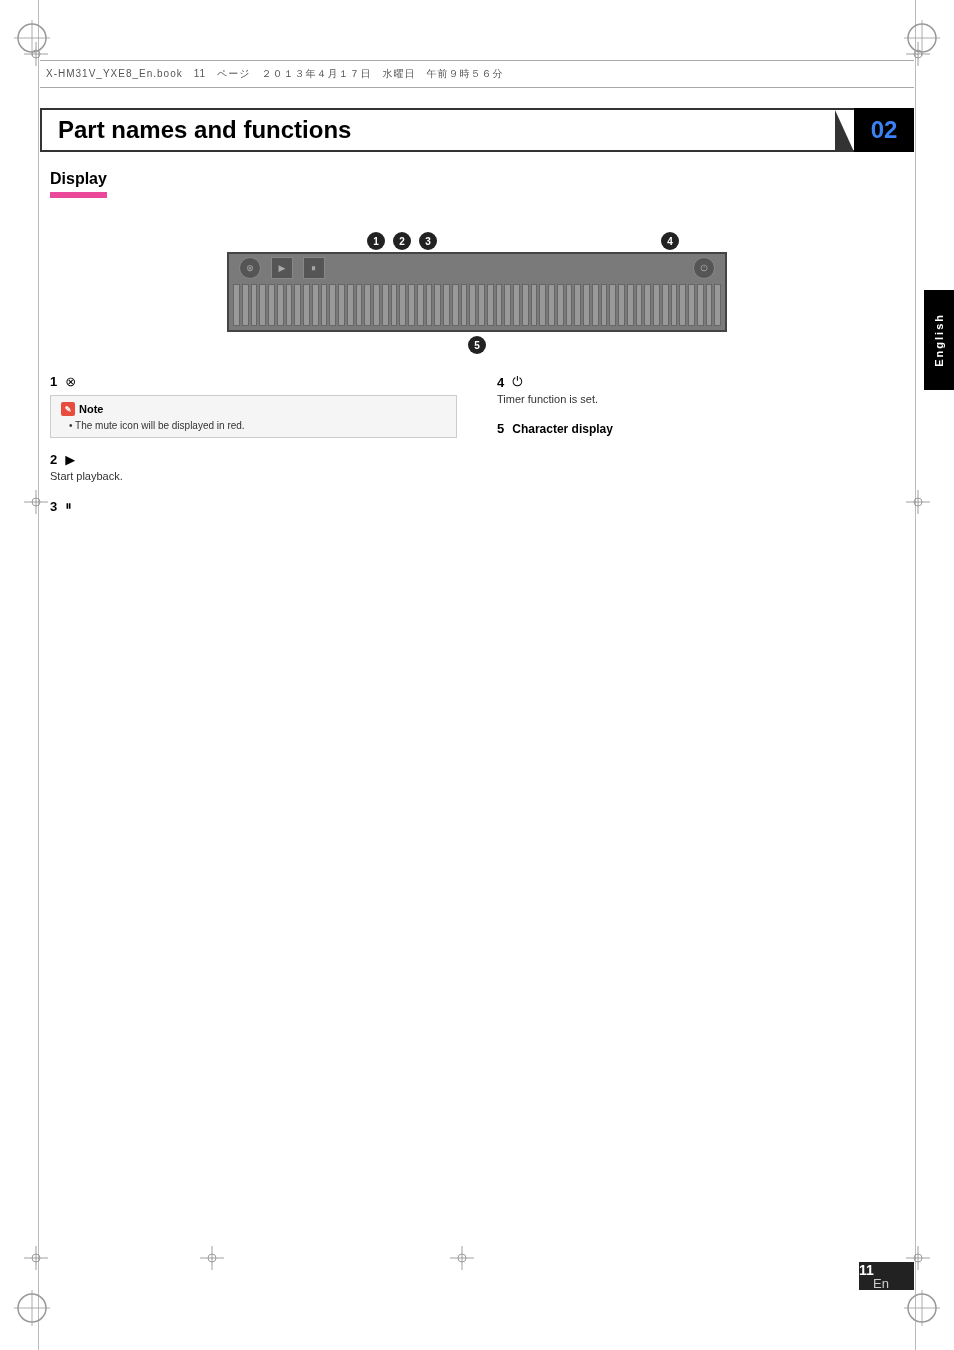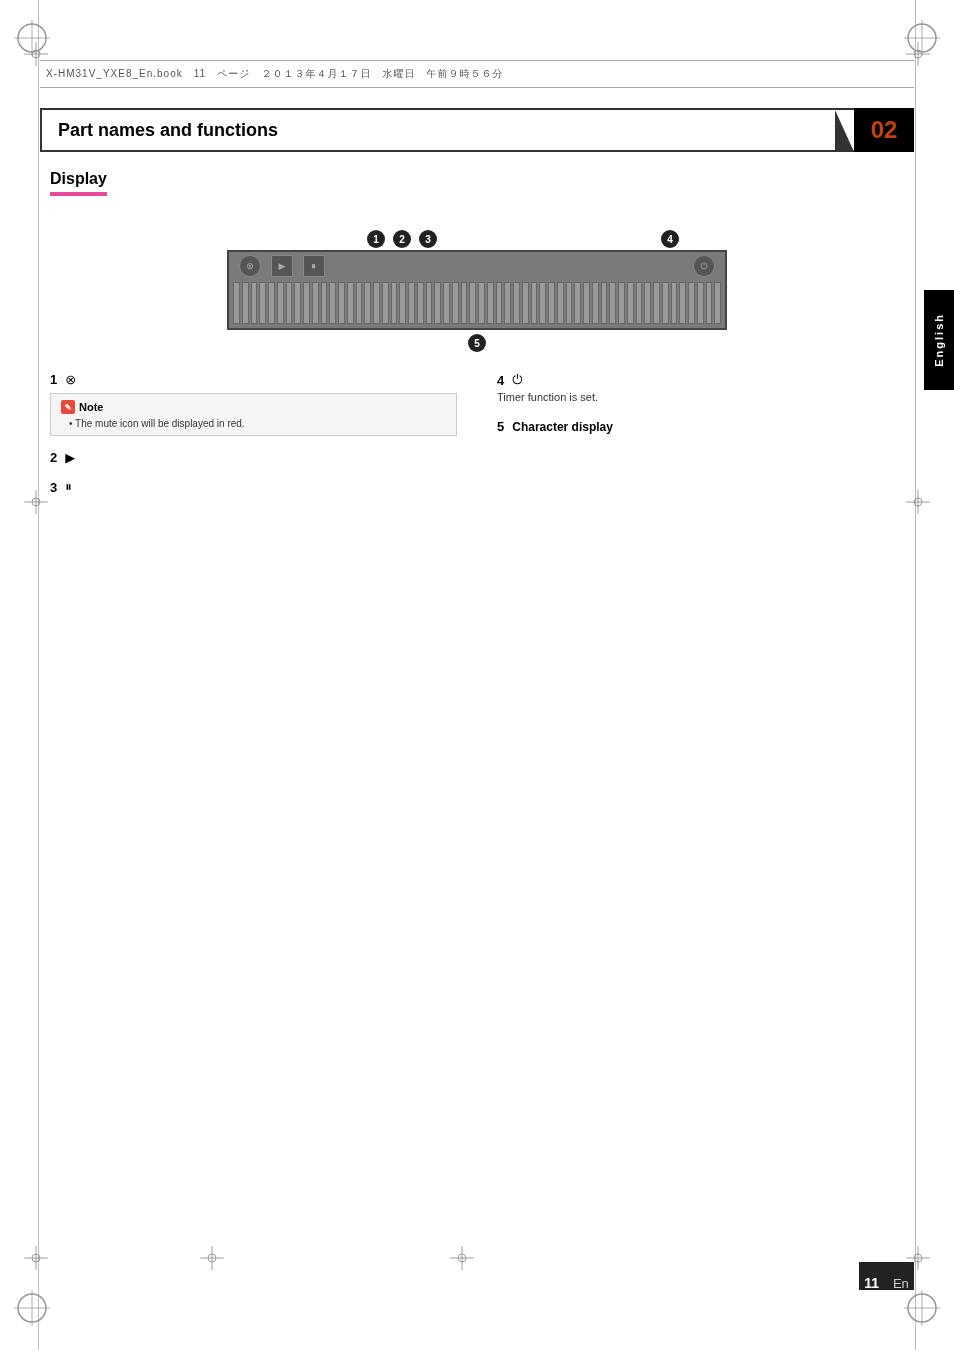--- a/index.html
+++ b/index.html
@@ -61,38 +61,38 @@
       position: absolute;
       right: -1px;
       top: 0;
       bottom: 0;
       width: 0;
       border-left: 20px solid #333;
       border-top: 44px solid transparent;
     }
 
     .chapter-title {
-      font-size: 18px;
+      font-size: 24px;
       font-weight: bold;
       color: #000;
     }
 
     .chapter-number-box {
       width: 60px;
       height: 44px;
       background: #000;
       display: flex;
       align-items: center;
       justify-content: center;
     }
 
     .chapter-number {
       font-size: 24px;
       font-weight: bold;
-      color: #c2410c;
+      color: #3b82f6;
     }
 
     
     .side-tab {
       position: absolute;
       top: 290px;
       right: 0;
       width: 30px;
       height: 100px;
       background: #000;
@@ -119,21 +119,21 @@
       right: 50px;
     }
 
     
     .section-title {
       font-size: 16px;
       font-weight: bold;
       color: #000;
       margin-bottom: 14px;
       padding-bottom: 4px;
-      border-bottom: 4px solid #ec4899;
+      border-bottom: 6px solid #ec4899;
       display: inline-block;
     }
 
     
     .display-panel-container {
       display: flex;
       flex-direction: column;
       align-items: center;
       margin: 10px 0 20px 0;
       position: relative;
@@ -297,23 +297,23 @@
 
     
     .page-number-box {
       position: absolute;
       bottom: 60px;
       right: 40px;
       width: 55px;
       height: 28px;
       background: #222;
       display: flex;
-      align-items: flex-end;
-      justify-content: center;
-      flex-direction: row;
+      align-items: flex-start;
+      justify-content: center;
+      flex-direction: column;
     }
 
     .page-number-main {
       font-size: 14px;
       font-weight: bold;
       color: #fff;
       line-height: 1;
     }
 
     .page-number-sub {
@@ -525,20 +525,21 @@
           </div>
           <div class="note-bullet">• The mute icon will be displayed in red.</div>
         </div>
       </div>
 
       <div class="desc-item">
         <div class="desc-header">
           <span class="desc-num">2</span>
           <span class="desc-icon">▶</span>
         </div>
+        <div class="desc-text">Start playback.</div>
       </div>
 
       <div class="desc-item">
         <div class="desc-header">
           <span class="desc-num">3</span>
           <span class="desc-icon">⏸</span>
         </div>
       </div>
     </div>
 

